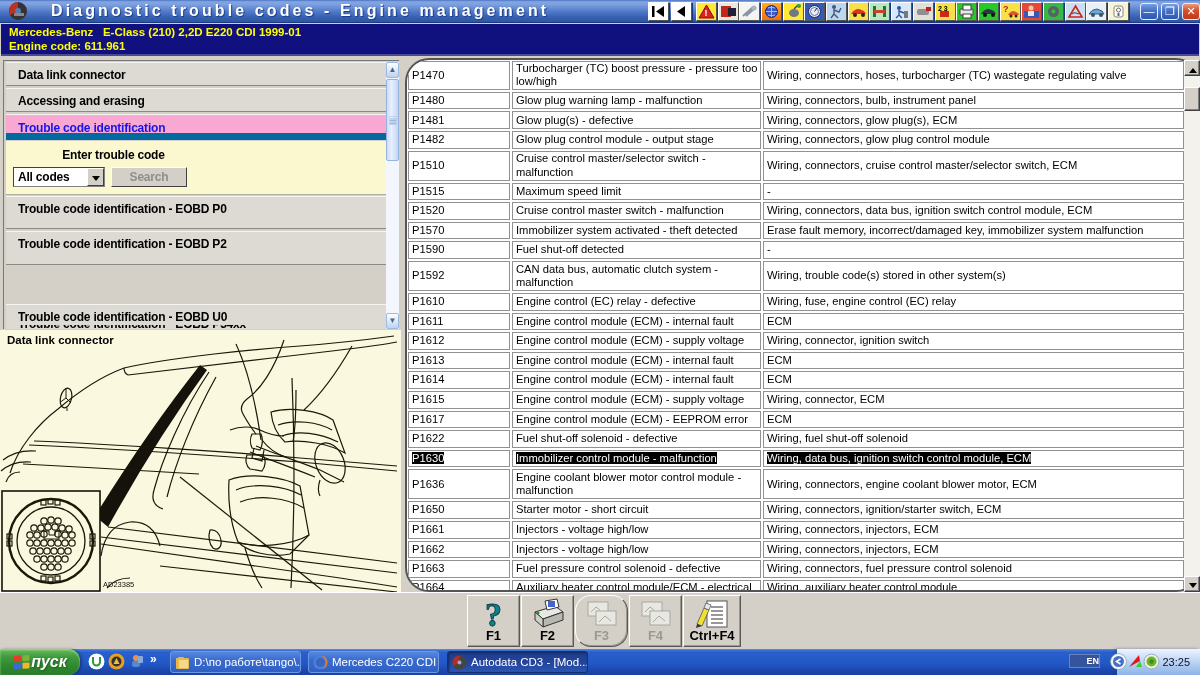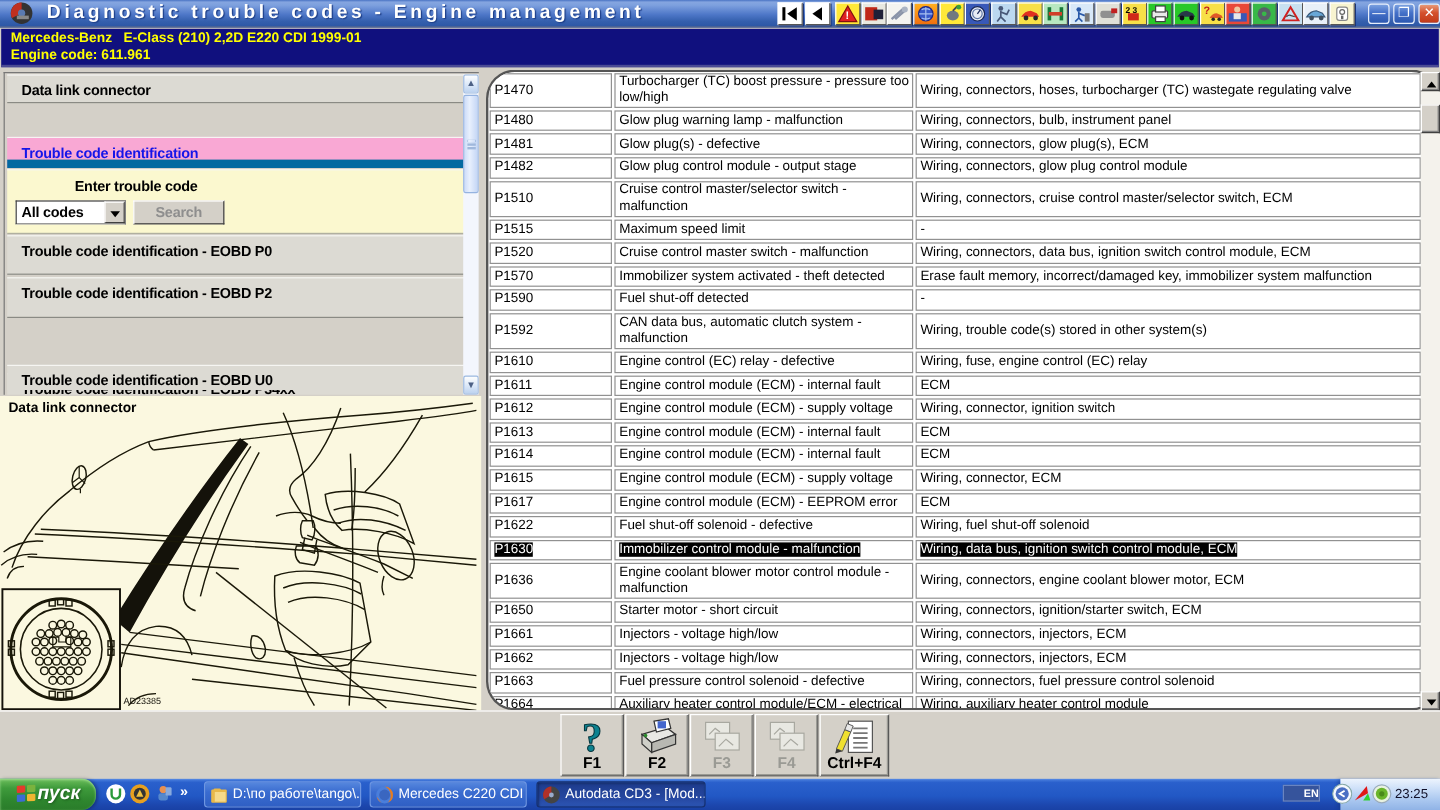--- a/index.html
+++ b/index.html
@@ -4,21 +4,21 @@
 <style>
 * { margin:0; padding:0; box-sizing:border-box; }
 html,body { width:1200px; height:675px; overflow:hidden; }
 body { font-family:"Liberation Sans", sans-serif; position:relative; background:#d4d0c8; }
 .abs { position:absolute; }
 
 
 #titlebar { left:0; top:0; width:1200px; height:23px;
   background:linear-gradient(180deg,#4a74c4 0%,#85a5e0 8%,#7da0de 20%,#4e77c8 55%,#3560ae 80%,#2d57a5 100%);
   border-bottom:1px solid #1c3a80; }
-#apptitle { left:39px; top:2px; color:#fff; font-size:16px; font-weight:bold;
+#apptitle { left:51px; top:2px; color:#fff; font-size:16px; font-weight:bold;
   text-shadow:1px 1px 1px #1b3c86; letter-spacing:3.1px; }
 #appicon { left:8px; top:1px; width:21px; height:21px; }
 
 
 .tbtn { position:absolute; top:2px; width:21px; height:19px; background:#efefe8;
   border:1px solid #fff; border-right-color:#555; border-bottom-color:#555;
   box-shadow:1px 1px 0 #1a357a; font-size:11px; text-align:center; line-height:17px; overflow:hidden; }
 .navb { background:#fff; }
 
 
@@ -236,20 +236,21 @@
       </svg></div>
 </div>
 <div class="winb" style="left:1140px;">—</div>
 <div class="winb" style="left:1161px;">❐</div>
 <div class="winb" id="closeb" style="left:1182px;">✕</div>
 
 <div class="abs" id="infobar">Mercedes-Benz&nbsp;&nbsp;&nbsp;E-Class (210) 2,2D E220 CDI 1999-01<br>Engine code: 611.961</div>
 
 <div class="abs" id="leftpanel">
   <div class="lbtn" id="lb1">Data link connector</div>
+  <div class="lbtn" id="lb2">Accessing and erasing</div>
   <div class="lbtn" id="lbsel">Trouble code identification</div>
   <div class="lbtn" id="ypanel">
     <div class="cap">Enter trouble code</div>
     <div id="dropdown">All codes<span id="droparrow"></span></div>
     <div id="searchbtn">Search</div>
   </div>
   <div class="lbtn" id="lb3">Trouble code identification - EOBD P0</div>
   <div class="lbtn" id="lb4">Trouble code identification - EOBD P2</div>
   <div class="lbtn" id="lb5">Trouble code identification - EOBD P34xx</div>
   <div class="lbtn" id="lb6">Trouble code identification - EOBD U0</div>
@@ -532,21 +533,21 @@
     <svg width="38" height="34" viewBox="0 0 38 34" style="margin-top:2px;">
       <polygon points="6,14 26,8 34,14 14,21" fill="#e8e8e4" stroke="#333" stroke-width="1"></polygon>
       <polygon points="14,21 34,14 34,22 14,29" fill="#b8b8b2" stroke="#333" stroke-width="1"></polygon>
       <polygon points="6,14 14,21 14,29 6,22" fill="#cfcfc8" stroke="#333" stroke-width="1"></polygon>
       <polygon points="16,3 28,1 30,9 18,12" fill="#fff" stroke="#333" stroke-width="1"></polygon>
       <rect x="19" y="3" width="7" height="6" fill="#4466cc"></rect>
       <circle cx="9" cy="15" r="1.5" fill="#2a8a2a"></circle>
     </svg>
     <div class="lbl">F2</div>
   </div>
-  <div class="fbtn dis" style="left:575px;">
+  <div class="fbtn dis" style="left:575px;border-radius:16px;">
     <svg width="38" height="34" viewBox="0 0 38 34" style="margin-top:2px;" stroke="#a8a8a0" fill="none">
       <rect x="5" y="4" width="20" height="14" fill="#e8e8e2" stroke-width="1"></rect>
       <rect x="13" y="13" width="20" height="14" fill="#e8e8e2" stroke-width="1"></rect>
       <path d="M8 14 l5 -5 4 3 M16 24 l6 -6 6 5" stroke-width="1"></path>
     </svg>
     <div class="lbl">F3</div>
   </div>
   <div class="fbtn dis" style="left:629px;">
     <svg width="38" height="34" viewBox="0 0 38 34" style="margin-top:2px;" stroke="#a8a8a0" fill="none">
       <rect x="5" y="4" width="20" height="14" fill="#e8e8e2" stroke-width="1"></rect>

